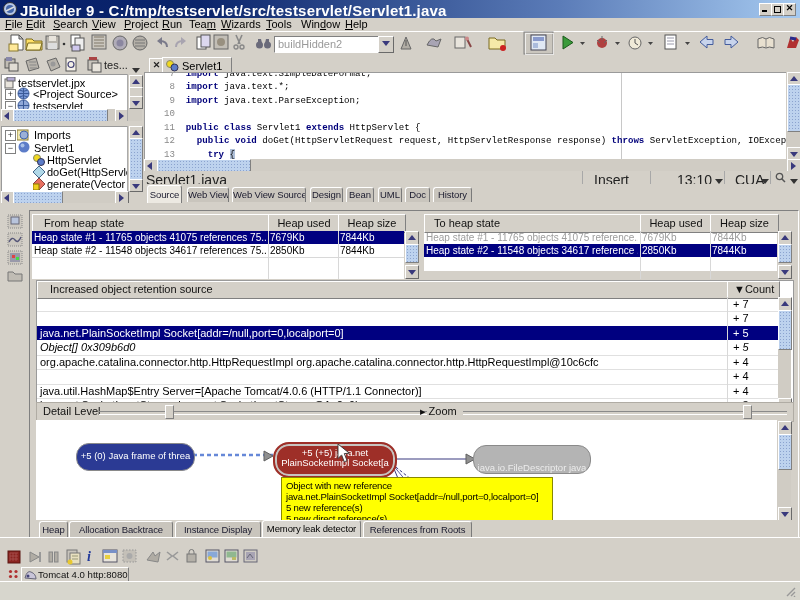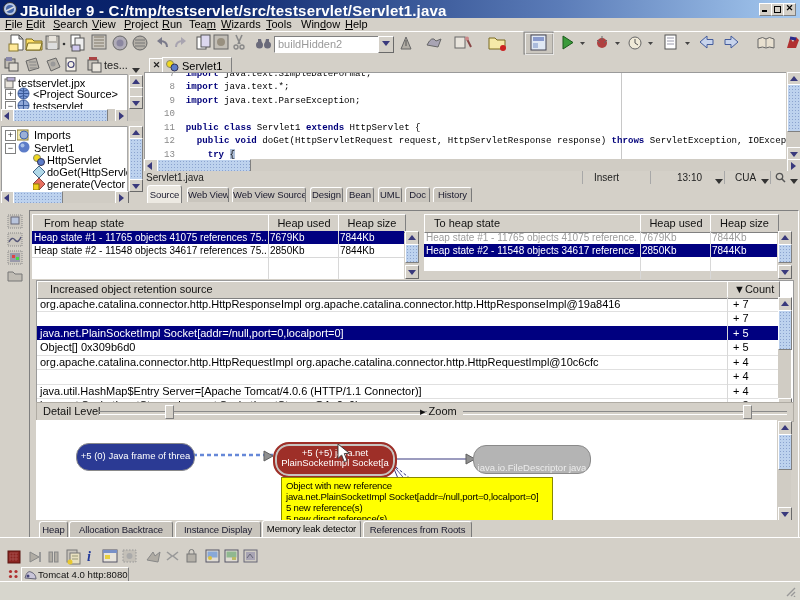--- a/index.html
+++ b/index.html
@@ -347,21 +347,21 @@
   <div class="abs" style="left:0;top:103px;width:657px;height:12px;background:#d0ccc4;">
     <div class="arrbtn" style="left:1px;top:0;width:12px;height:12px;">
           <div class="lt"></div>
         </div>
     <div class="abs stip raised" style="left:14px;top:0;width:92px;height:11px;"></div>
     <div class="arrbtn" style="left:644px;top:0;width:12px;height:12px;">
           <div class="rt"></div>
         </div>
   </div>
 
-  <div class="abs" style="left:0;top:115px;width:657px;height:13px;background:#d4d0c8;font-size:10px;color:#222;">
+  <div class="abs" style="left:0;top:115px;width:657px;height:13px;background:#d4d0c8;font-size:14px;color:#222;">
     <span class="abs" style="left:3px;top:1px;">Servlet1.java</span>
     <div class="abs" style="left:439px;top:0;width:1px;height:13px;background:#a8a8a8;"></div>
     <span class="abs" style="left:451px;top:1px;">Insert</span>
     <div class="abs" style="left:507px;top:0;width:1px;height:13px;background:#a8a8a8;"></div>
     <span class="abs" style="left:534px;top:1px;">13:10</span>
     <div class="abs" style="left:572px;top:4px;">
           <div class="dt" style="border-top-color:#333;"></div>
         </div>
     <div class="abs" style="left:581px;top:0;width:1px;height:13px;background:#a8a8a8;"></div>
     <span class="abs" style="left:592px;top:1px;">CUA</span>
@@ -465,31 +465,30 @@
     <div class="abs stip raised" style="left:0;top:13px;width:12px;height:17px;"></div>
     <div class="arrbtn" style="left:0;top:34px;width:12px;height:12px;">
           <div class="dt"></div>
         </div>
   </div>
 
   <div class="abs white" style="left:36px;top:70px;width:756px;height:129px;border:1px solid #9a9a9a;">
     <div class="tcell" style="left:0;top:0;width:690px;height:16px;"><span style="margin-left:12px;line-height:15px;">Increased object retention source</span></div>
     <div class="tcell" style="left:690px;top:0;width:51px;height:16px;line-height:15px;"><span style="margin-left:6px;">▼</span>Count</div>
     <div class="trow" style="left:0;top:16px;width:741px;height:14px;border-bottom:1px solid #e0e0e0;">
-          <span class="abs" style="left:3px;top:1px;">org.apache.catalina.connector.http.HttpResponseImpl org.apache.catalina.connector.http.HttpResponseImpl@19a8416</span>
           <span class="abs" style="left:696px;top:1px;">+ 7</span>
         </div>
     <div class="trow" style="left:0;top:30px;width:741px;height:15px;border-bottom:1px solid #e0e0e0;">
           <span class="abs" style="left:696px;top:1px;">+ 7</span>
         </div>
     <div class="trow sel" style="left:0;top:45px;width:741px;height:14px;">
           <span class="abs" style="left:3px;top:1px;">java.net.PlainSocketImpl Socket[addr=/null,port=0,localport=0]</span>
           <span class="abs" style="left:696px;top:1px;">+ 5</span>
         </div>
-    <div class="trow" style="left:0;top:59px;width:741px;height:15px;border-bottom:1px solid #e0e0e0;">
+    <div class="trow" style="left:0;top:59px;width:741px;height:15px;border-bottom:1px solid #e0e0e0;font-style:italic;">
           <span class="abs" style="left:3px;top:1px;">Object[] 0x309b6d0</span>
           <span class="abs" style="left:696px;top:1px;">+ 5</span>
         </div>
     <div class="trow" style="left:0;top:74px;width:741px;height:14px;border-bottom:1px solid #e0e0e0;">
           <span class="abs" style="left:3px;top:1px;">org.apache.catalina.connector.http.HttpRequestImpl org.apache.catalina.connector.http.HttpRequestImpl@10c6cfc</span>
           <span class="abs" style="left:696px;top:1px;">+ 4</span>
         </div>
     <div class="trow" style="left:0;top:88px;width:741px;height:15px;border-bottom:1px solid #e0e0e0;">
           <span class="abs" style="left:696px;top:1px;">+ 4</span>
         </div>

